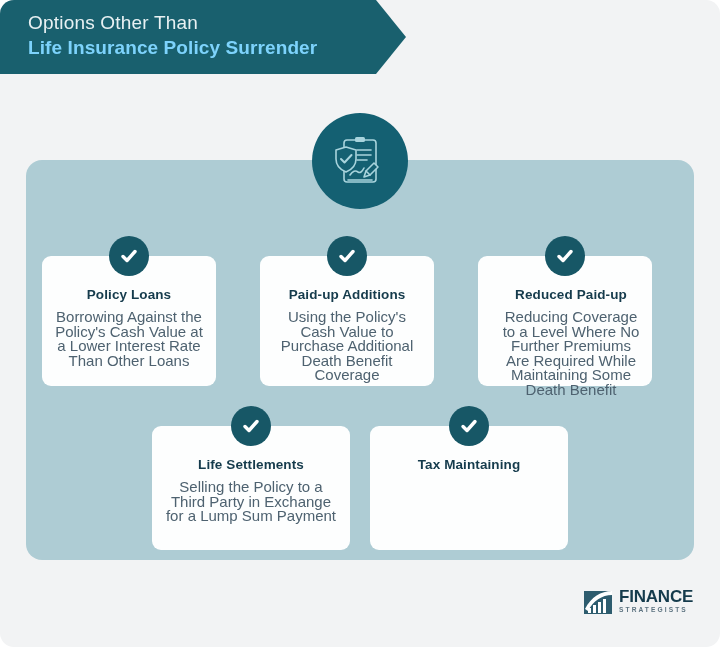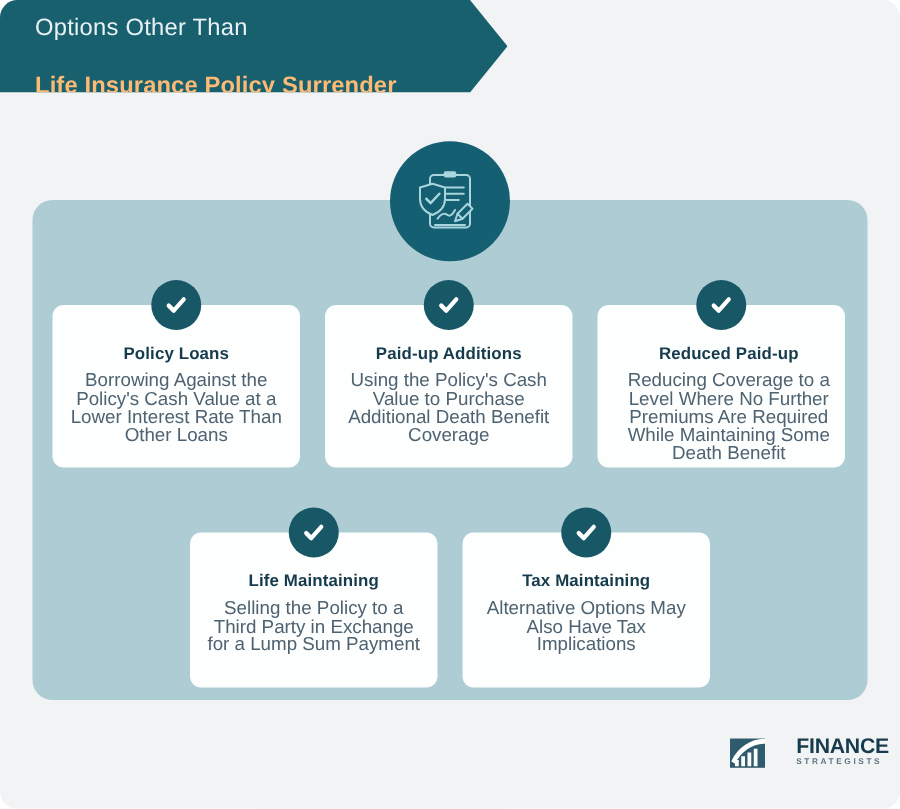--- a/index.html
+++ b/index.html
@@ -38,27 +38,26 @@
   }
   .header-line1 {
     color: #e8f1f3;
     font-size: 19px;
     font-weight: 400;
     letter-spacing: 0.2px;
     line-height: 25px;
     white-space: nowrap;
   }
   .header-line2 {
-    color: #fdba74;
+    color: #7dd3fc;
     font-size: 19px;
     font-weight: 700;
     letter-spacing: 0.1px;
     line-height: 26px;
     white-space: nowrap;
-    margin-top: 21px;
   }
 
   
   .inner-panel {
     position: absolute;
     left: 26px;
     top: 160px;
     width: 668px;
     height: 400px;
     background: #aeccd4;
@@ -83,21 +82,21 @@
 
   
   .card {
     position: absolute;
     background: #fdfefe;
     border-radius: 9px;
     box-sizing: border-box;
     padding: 30px 12px 12px 12px;
     text-align: center;
   }
-  .card-row1 { top: 244px; width: 198px; height: 130px; }
+  .card-row1 { top: 256px; width: 174px; height: 130px; }
   .r1c1 { left: 42px; }
   .r1c2 { left: 260px; }
   .r1c3 { left: 478px; padding-left: 24px; }
   .card-row2 { top: 426px; width: 198px; height: 124px; }
   .r2c1 { left: 152px; }
   .r2c2 { left: 370px; }
 
   .check-badge {
     position: absolute;
     left: 50%;
@@ -129,21 +128,21 @@
     margin: 0;
   }
 
   
   .logo {
     position: absolute;
     left: 583px;
     top: 587px;
     display: flex;
     align-items: center;
-    gap: 24px;
+    gap: 6px;
   }
   .logo-mark { width: 30px; height: 28px; display: block; }
   .logo-text { display: flex; flex-direction: column; line-height: 1; }
   .logo-word {
     color: #153b4c;
     font-size: 17px;
     font-weight: 700;
     letter-spacing: -0.2px;
   }
   .logo-sub {
@@ -215,32 +214,31 @@
     <p class="card-title">Reduced Paid-up</p>
     <p class="card-desc">Reducing Coverage to a Level Where No Further Premiums Are Required While Maintaining Some Death Benefit</p>
   </div>
 
   <div class="card card-row2 r2c1">
     <div class="check-badge">
       <svg width="22" height="22" viewBox="0 0 22 22" aria-hidden="true">
         <path d="M5 11.5 L9 15.5 L17 6.5" fill="none" stroke="#ffffff" stroke-width="3.4" stroke-linecap="round" stroke-linejoin="round"></path>
       </svg>
     </div>
-    <p class="card-title">Life Maintaining</p>
+    <p class="card-title">Life Settlements</p>
     <p class="card-desc">Selling the Policy to a Third Party in Exchange for a Lump Sum Payment</p>
   </div>
 
   <div class="card card-row2 r2c2">
     <div class="check-badge">
       <svg width="22" height="22" viewBox="0 0 22 22" aria-hidden="true">
         <path d="M5 11.5 L9 15.5 L17 6.5" fill="none" stroke="#ffffff" stroke-width="3.4" stroke-linecap="round" stroke-linejoin="round"></path>
       </svg>
     </div>
     <p class="card-title">Tax Maintaining</p>
-    <p class="card-desc">Alternative Options May Also Have Tax Implications</p>
   </div>
 
   <div class="logo">
     <svg class="logo-mark" viewBox="0 0 30 28" aria-hidden="true">
       <path d="M1 4 h28 v23 h-28 z" fill="#1b3a4b"></path>
       <path d="M1 4 h28 v23 h-28 z" fill="#2e5c6e"></path>
       <path d="M2 22 C8 10 18 4 29 4 L29 8 C19 8 10 14 5 24 Z" fill="#ffffff"></path>
       <rect x="5" y="21" width="3" height="5" fill="#ffffff"></rect>
       <rect x="10" y="18" width="3" height="8" fill="#ffffff"></rect>
       <rect x="15" y="15" width="3" height="11" fill="#ffffff"></rect>

